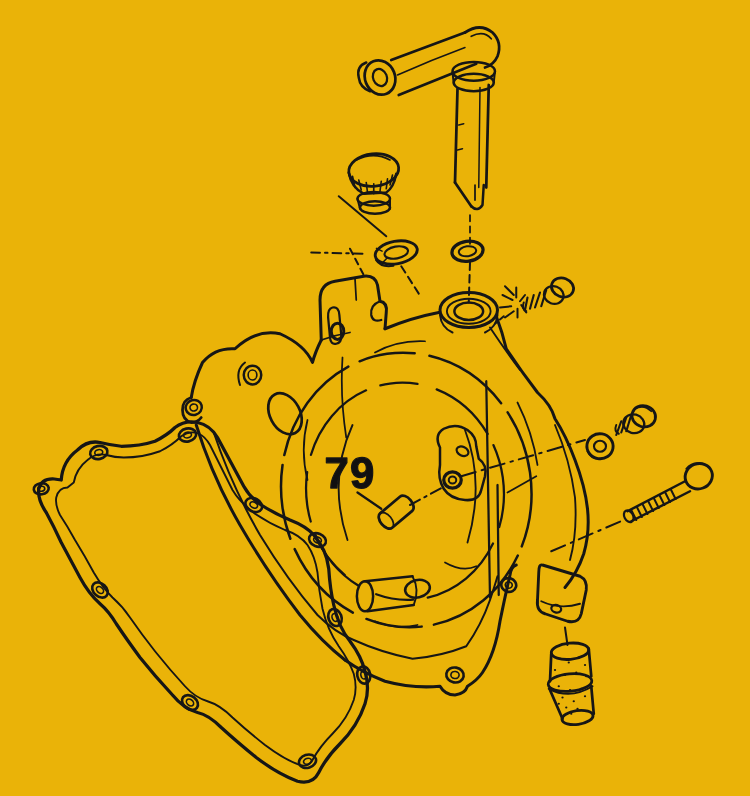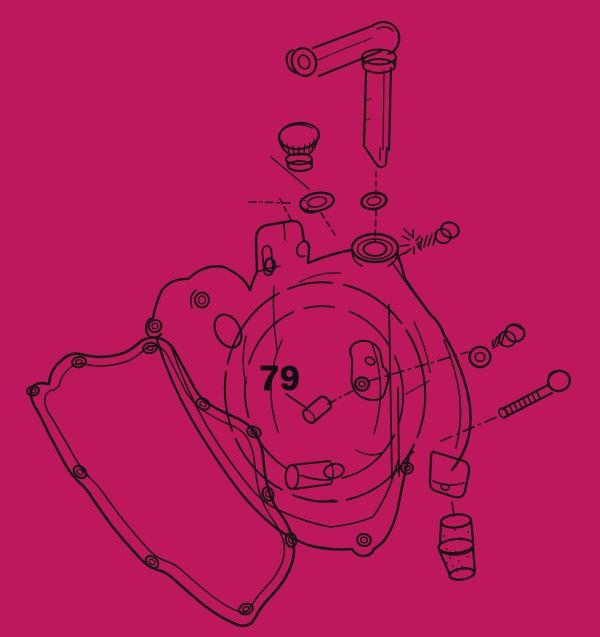--- a/index.html
+++ b/index.html
@@ -1,16 +1,16 @@
 <!DOCTYPE html>
 <html><head>
 <meta charset="utf-8">
 <style>
   html,body{margin:0;padding:0;background:#ffffff;}
-  .stage{width:600px;height:637px;background:#be185d;position:relative;overflow:hidden;
+  .stage{width:600px;height:637px;background:#eab308;position:relative;overflow:hidden;
          font-family:"Liberation Sans", sans-serif;}
   svg{display:block;}
   .callout{font-family:"Liberation Sans","DejaVu Sans",sans-serif;font-weight:700;
            font-size:35px;fill:#101010;letter-spacing:1px;}
 </style>
 </head>
 <body>
 
 <div class="stage">
 <svg width="600" height="637" viewBox="0 0 600 637">

